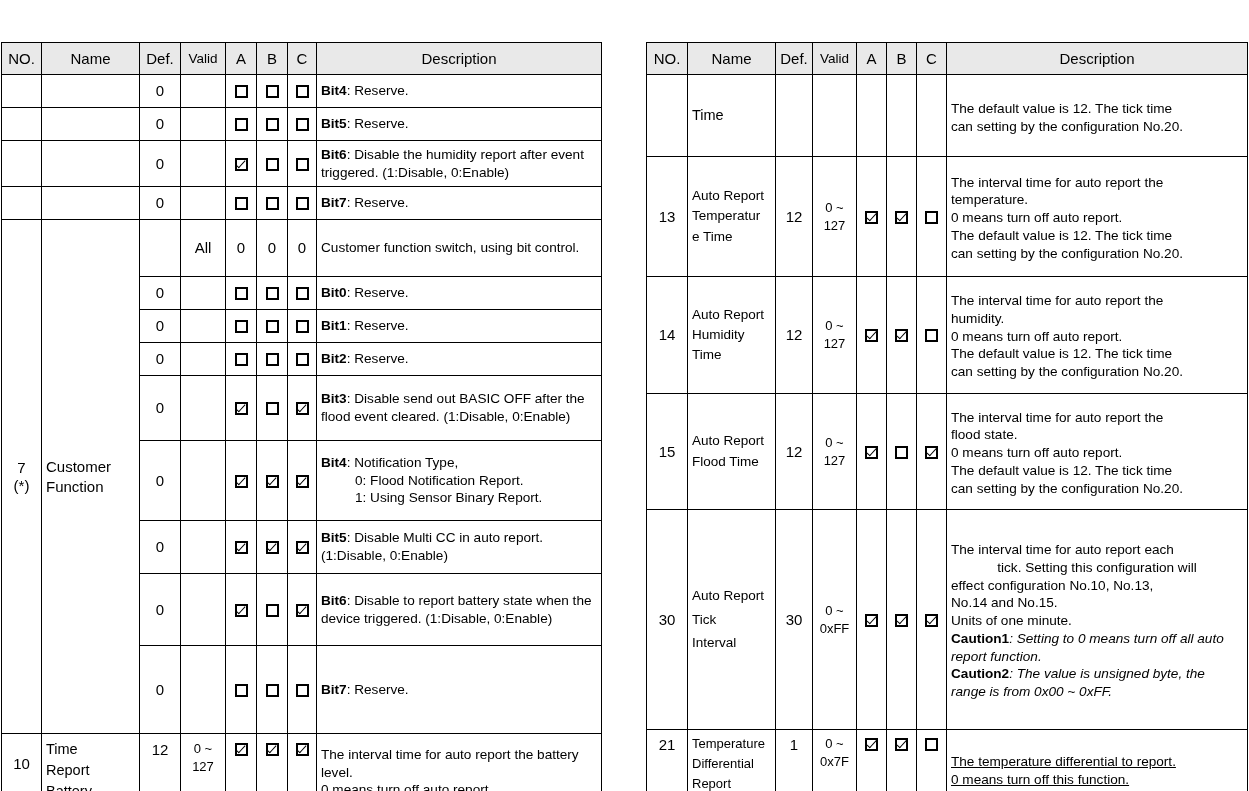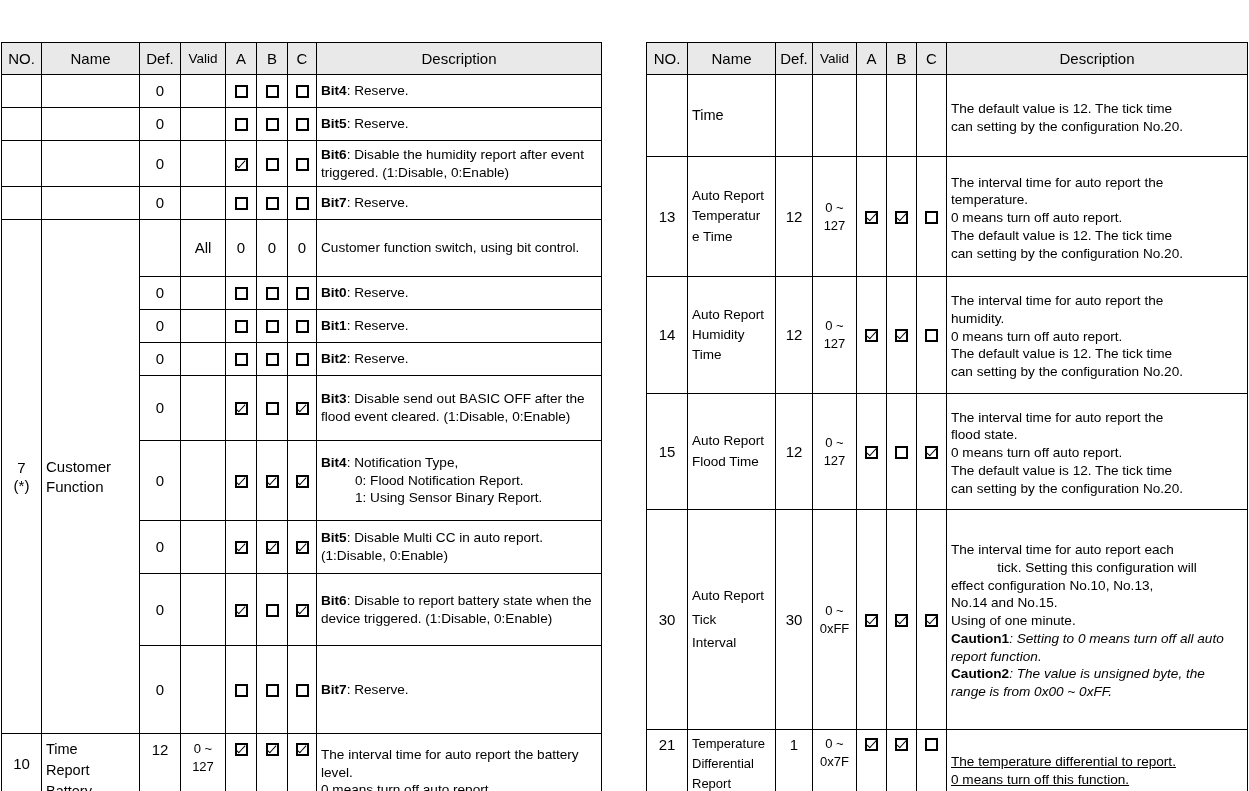--- a/index.html
+++ b/index.html
@@ -395,21 +395,21 @@
           <span style="display:block;">0xFF</span>
         </td>
         <td class="chk"><span class="bx on"></span></td>
         <td class="chk"><span class="bx on"></span></td>
         <td class="chk"><span class="bx on"></span></td>
         <td class="desc desc-top" style="padding-top:5px;">
           <span style="display:block;">The interval time for auto report each</span>
           <span style="display:block;text-align:center;">tick. Setting this configuration will</span>
           <span style="display:block;">effect configuration No.10, No.13,</span>
           <span style="display:block;">No.14 and No.15.</span>
-          <span style="display:block;">Using of one minute.</span>
+          <span style="display:block;">Units of one minute.</span>
           <span style="display:block;" class="ital"><b class="cau">Caution1</b><span>: Setting to 0 means turn off all auto report function.</span></span>
           <span style="display:block;" class="ital"><b class="cau">Caution2</b><span>: The value is unsigned byte, the range is from 0x00 ~ 0xFF.</span></span>
         </td>
       </tr>
 
       <tr style="height:100px;">
         <td class="num" style="vertical-align:top;padding-top:5px;">21</td>
         <td class="name-sm" style="font-size:13px;line-height:1.55;vertical-align:top;padding-top:4px;">
           <span style="display:block;">Temperature</span>
           <span style="display:block;">Differential</span>

